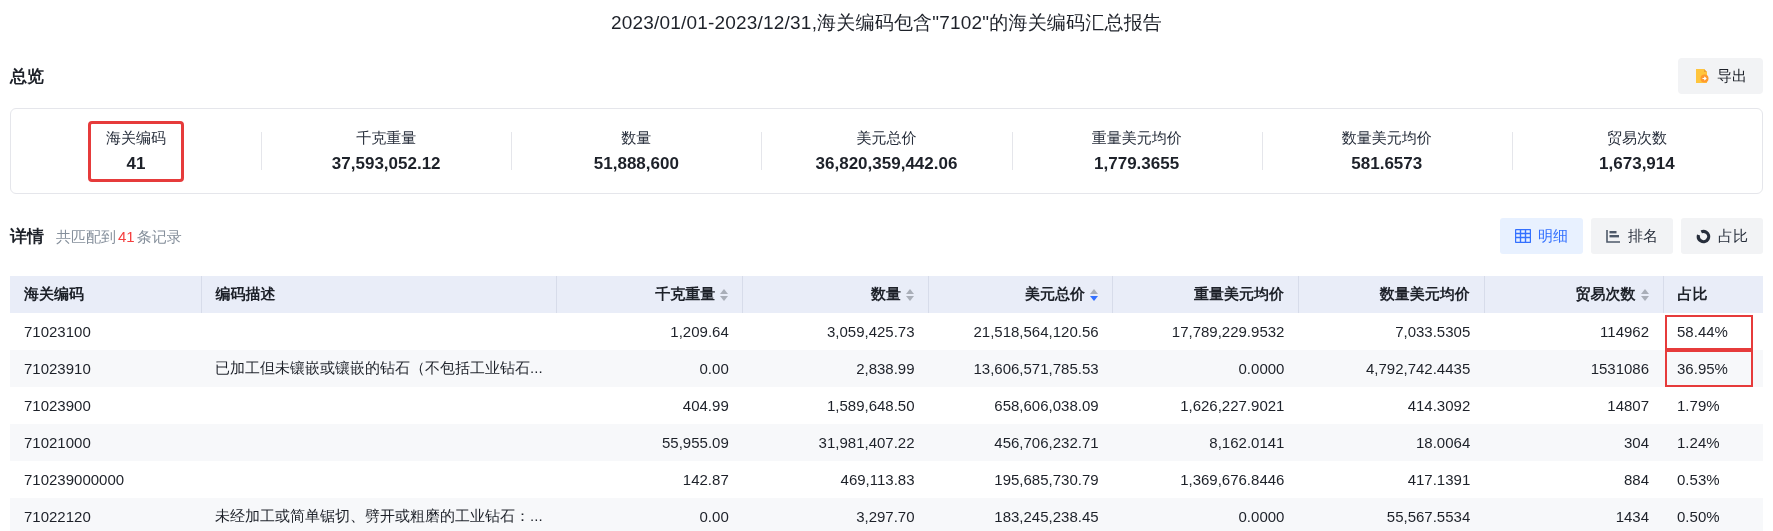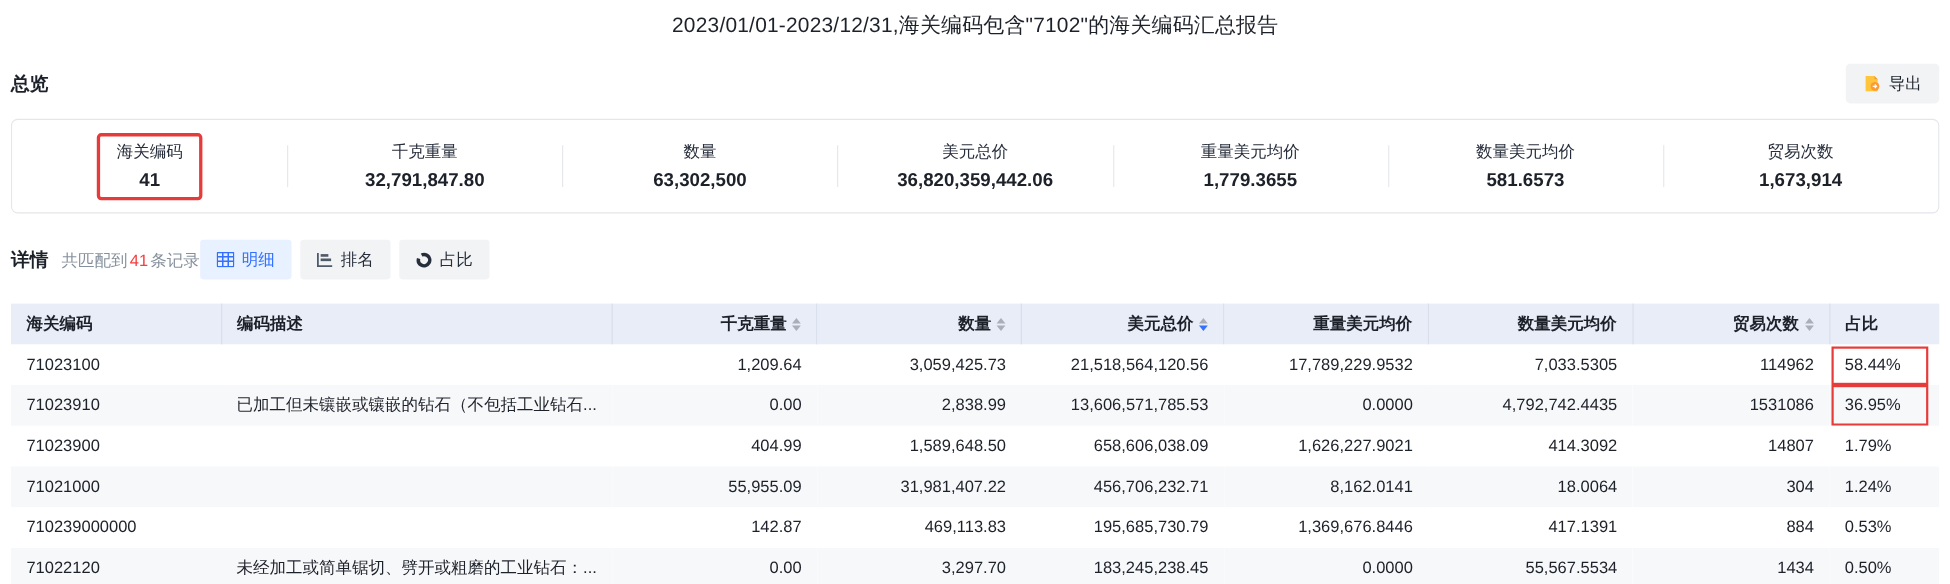--- a/index.html
+++ b/index.html
@@ -18,21 +18,21 @@
 
   .summary-panel { margin:14px 10px 0; height:86px; border:1px solid #e5e6eb; border-radius:6px;
     display:flex; align-items:center; }
   .stat { flex:1; display:flex; align-items:center; justify-content:center; position:relative; height:100%; }
   .stat + .stat::before { content:""; position:absolute; left:0; top:23px; bottom:23px; width:1px; background:#e5e6eb; }
   .stat-inner { text-align:center; padding:5px 15px; border:3px solid transparent; border-radius:4px; }
   .stat-inner.highlight { border-color:#e63b3b; }
   .stat-label { font-size:15px; color:#272e3b; }
   .stat-value { margin-top:6px; font-size:17px; font-weight:700; }
 
-  .detail-bar { display:flex; align-items:center; margin:24px 10px 0; }
+  .detail-bar { display:flex; justify-content:space-between; align-items:center; margin:24px 10px 0; }
   .detail-left { display:flex; align-items:baseline; gap:12px; }
   .match-text { font-size:15px; color:#86909c; }
   .match-count { color:#f53f3f; padding:0 2px; }
   .view-tabs { display:flex; gap:8px; }
   .tab { display:inline-flex; align-items:center; gap:7px; height:36px; padding:0 15px; border:none;
     border-radius:3px; background:#f2f3f5; color:#272e3b; font-size:15px; cursor:pointer; font-family:inherit; }
   .tab.active { background:#e8f1ff; color:#3370ff; }
   .tab svg { display:block; }
 
   .data-table { width:1753px; margin:22px 10px 0; border-collapse:collapse; table-layout:fixed; font-size:15px; }
@@ -75,27 +75,27 @@
 <div class="summary-panel" id="stats-panel">
     <div class="stat">
       <div class="stat-inner highlight">
         <div class="stat-label">海关编码</div>
         <div class="stat-value">41</div>
       </div>
     </div>
     <div class="stat">
       <div class="stat-inner">
         <div class="stat-label">千克重量</div>
-        <div class="stat-value">32,791,847.80</div>
+        <div class="stat-value">37,593,052.12</div>
       </div>
     </div>
     <div class="stat">
       <div class="stat-inner">
         <div class="stat-label">数量</div>
-        <div class="stat-value">63,302,500</div>
+        <div class="stat-value">51,888,600</div>
       </div>
     </div>
     <div class="stat">
       <div class="stat-inner">
         <div class="stat-label">美元总价</div>
         <div class="stat-value">36,820,359,442.06</div>
       </div>
     </div>
     <div class="stat">
       <div class="stat-inner">

